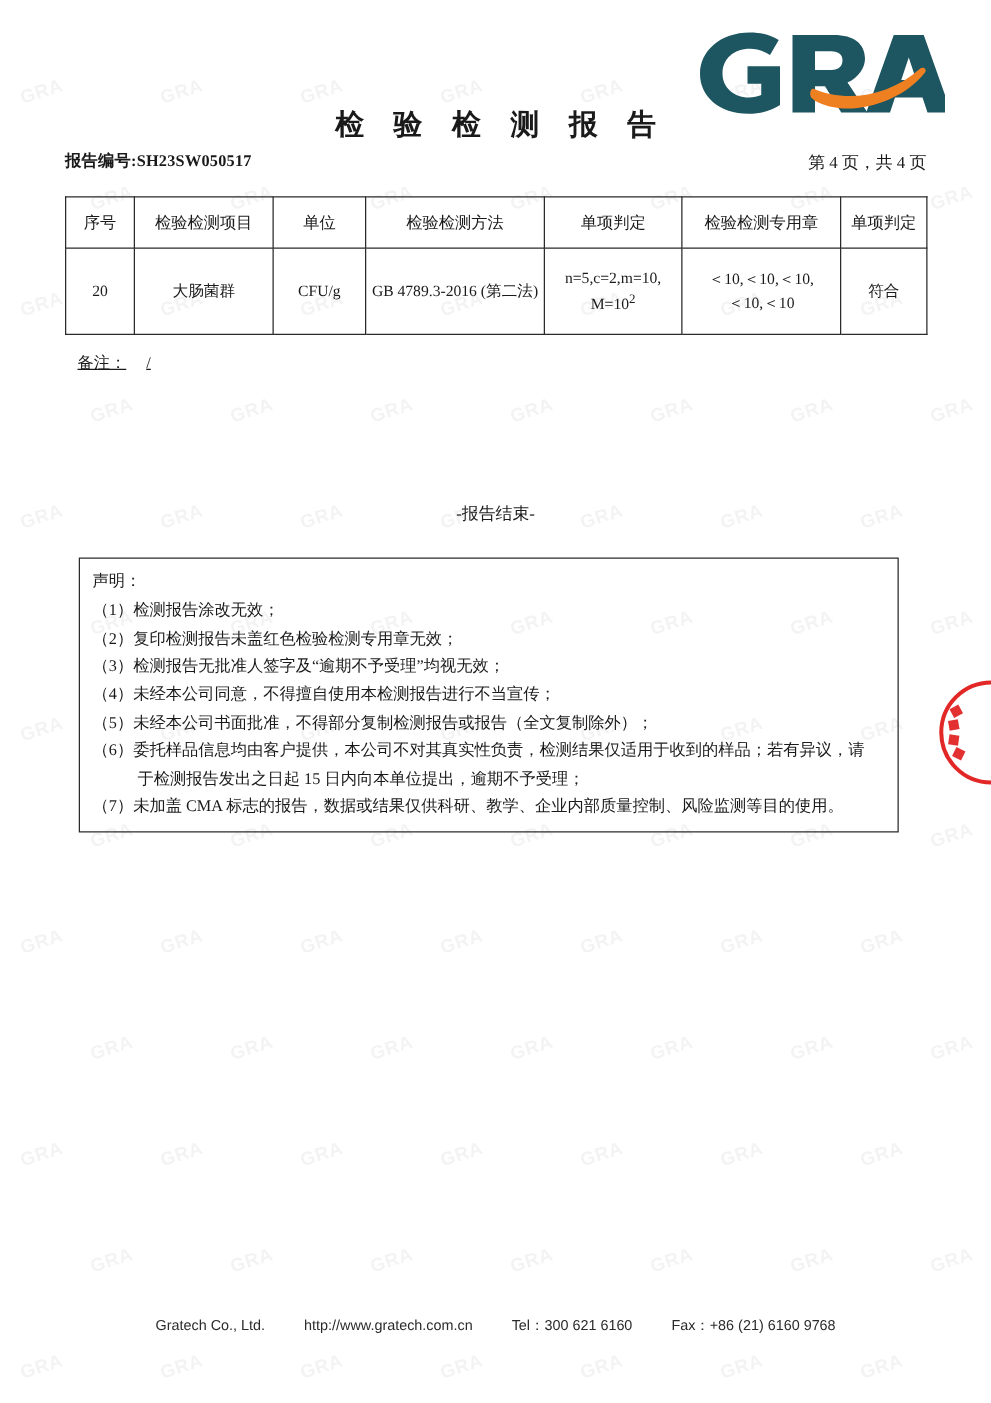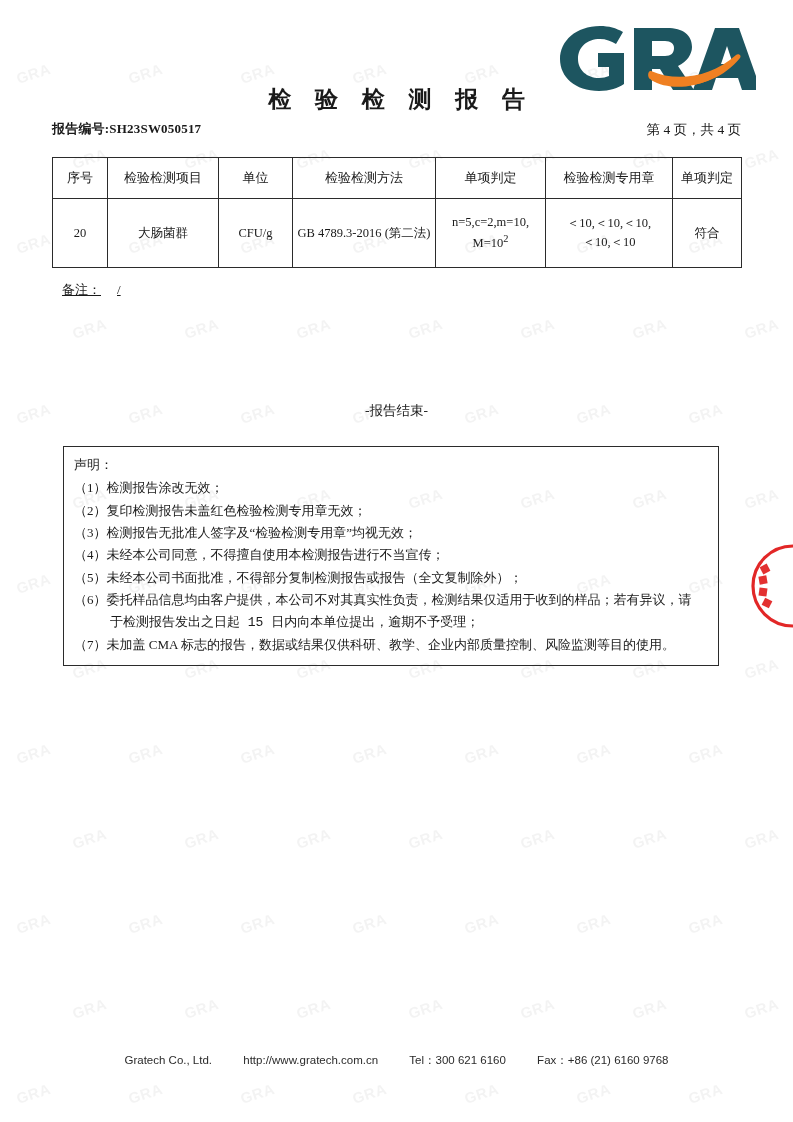--- a/index.html
+++ b/index.html
@@ -140,21 +140,21 @@
     font-size: 13px;
     line-height: 1.72;
   }
   .decl-title { margin-bottom: 1px; }
   .decl-item {
     display: flex;
     align-items: flex-start;
   }
   .decl-idx { flex: 0 0 auto; white-space: nowrap; }
   .decl-txt { flex: 1 1 auto; }
-  .decl-cont { padding-left: 36px; font-family: Liberation Mono, monospace; }
+  .decl-cont { padding-left: 36px; }
 
   
   .seal {
     position: absolute;
     left: 750px;
     top: 543px;
     width: 86px;
     height: 86px;
     z-index: 3;
     pointer-events: none;
@@ -353,21 +353,21 @@
       <div class="decl-item">
         <span class="decl-idx">（1）</span>
         <span class="decl-txt">检测报告涂改无效；</span>
       </div>
       <div class="decl-item">
         <span class="decl-idx">（2）</span>
         <span class="decl-txt">复印检测报告未盖红色检验检测专用章无效；</span>
       </div>
       <div class="decl-item">
         <span class="decl-idx">（3）</span>
-        <span class="decl-txt">检测报告无批准人签字及“检验检测专用章”均视无效；</span>
+        <span class="decl-txt">检测报告无批准人签字及“逾期不予受理”均视无效；</span>
       </div>
       <div class="decl-item">
         <span class="decl-idx">（4）</span>
         <span class="decl-txt">未经本公司同意，不得擅自使用本检测报告进行不当宣传；</span>
       </div>
       <div class="decl-item">
         <span class="decl-idx">（5）</span>
         <span class="decl-txt">未经本公司书面批准，不得部分复制检测报告或报告（全文复制除外）；</span>
       </div>
       <div class="decl-item">

